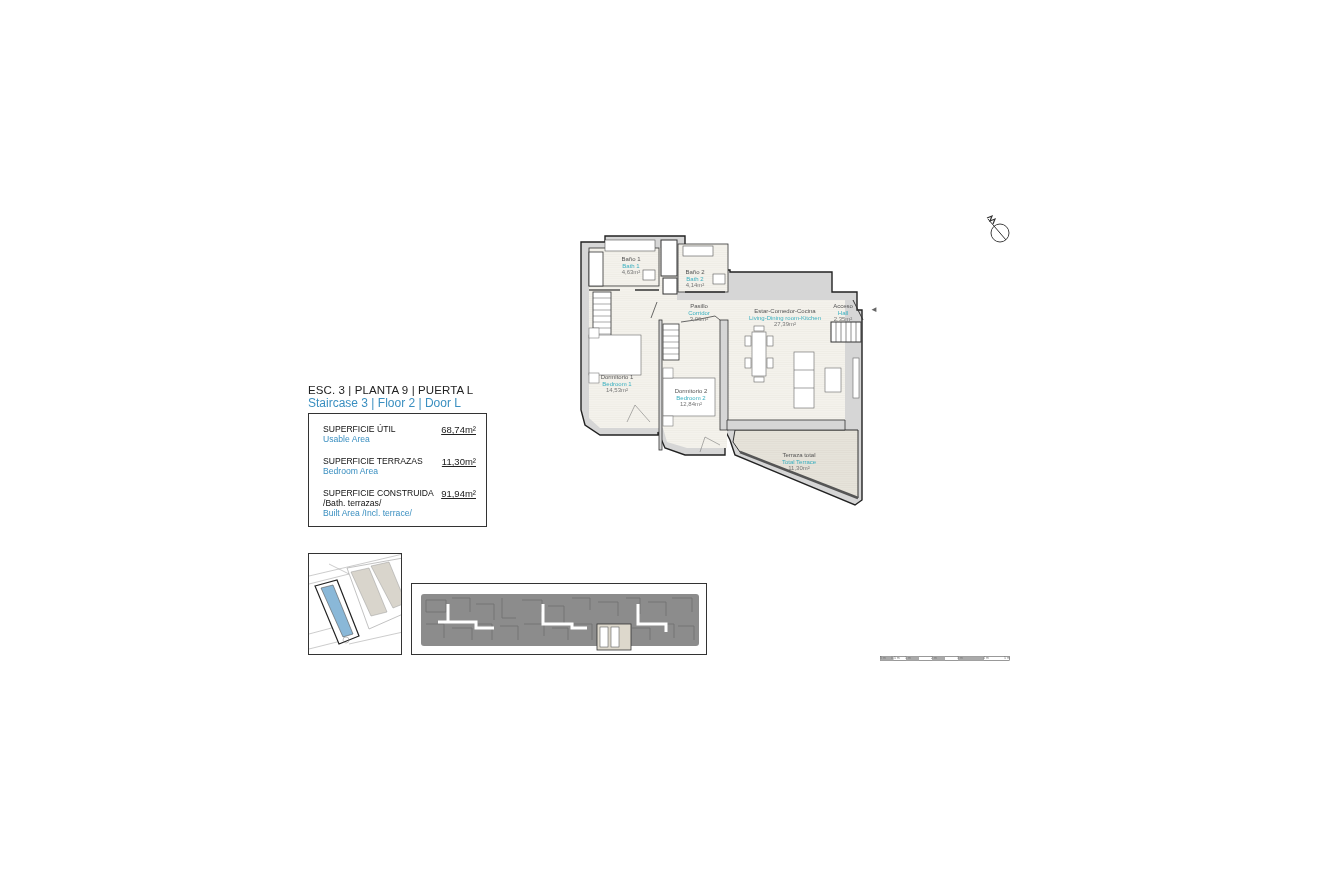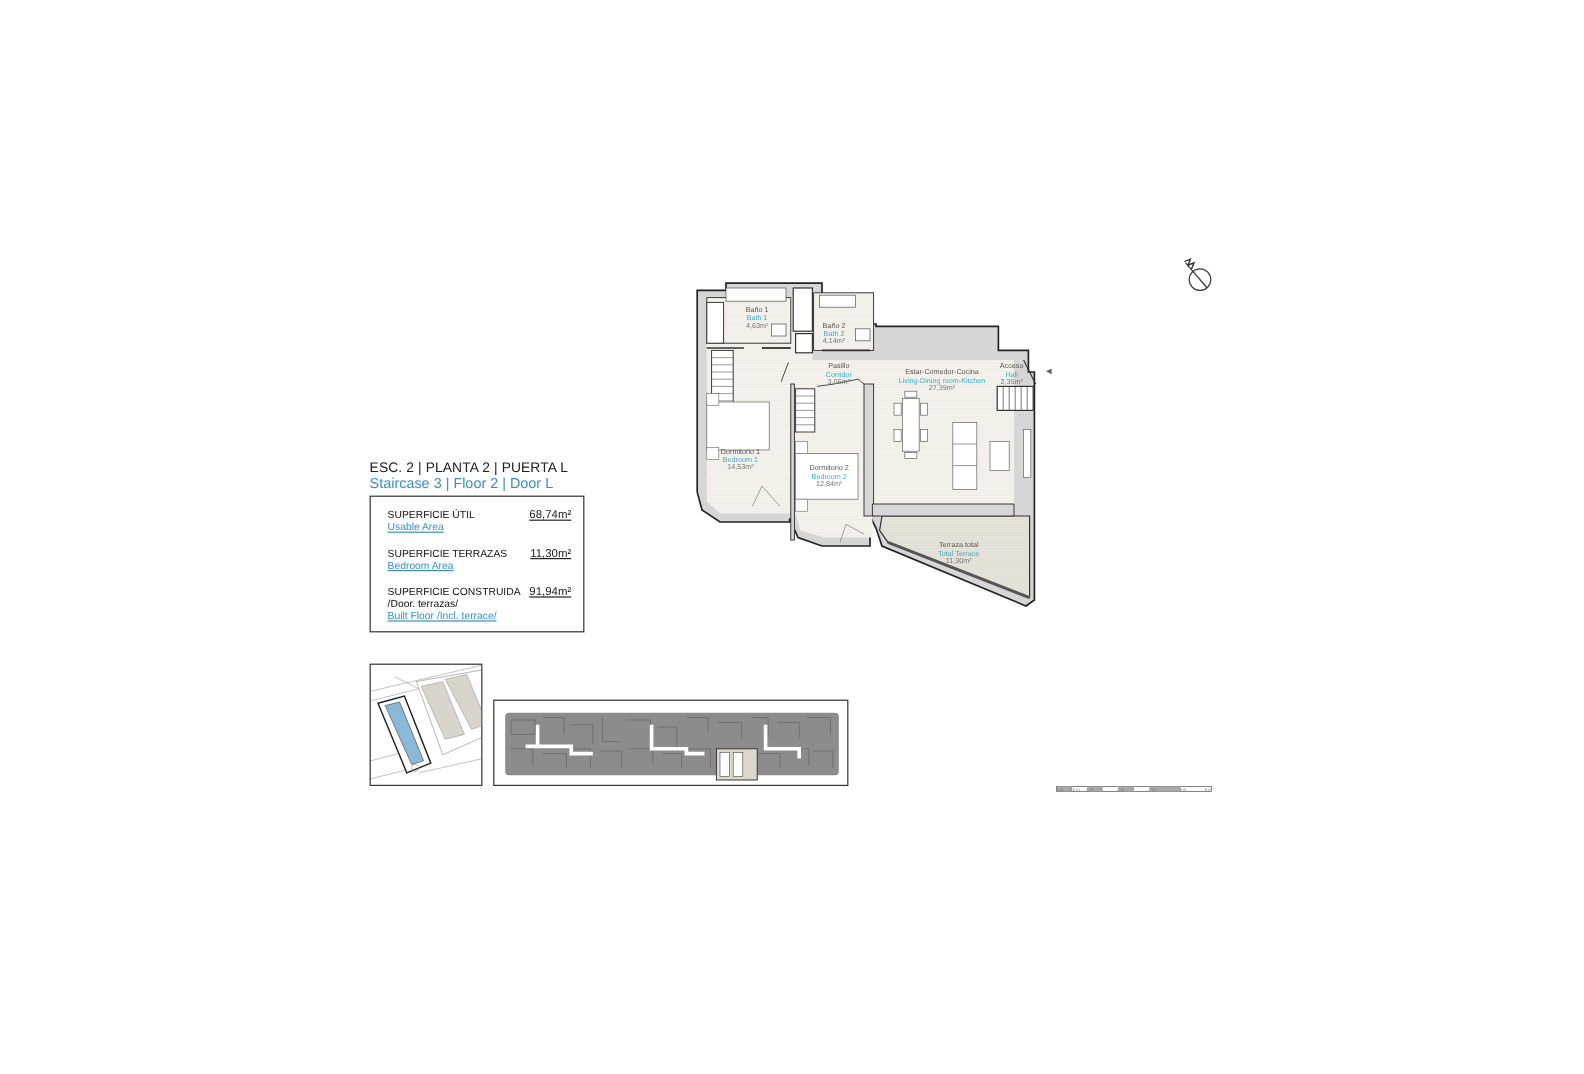--- a/index.html
+++ b/index.html
@@ -5,21 +5,21 @@
     html, body { margin: 0; padding: 0; background: #ffffff; }
     body { width: 1320px; height: 895px; position: relative; overflow: hidden; font-family: "Liberation Sans", sans-serif; }
     .abs { position: absolute; }
 
     .unit-title { left: 308px; top: 384px; font-size: 11.5px; color: #222; letter-spacing: 0.1px; }
     .unit-sub { left: 308px; top: 396px; font-size: 12px; color: #3a8fc0; }
 
     .area-box { left: 308px; top: 413px; width: 179px; height: 114px; border: 1.3px solid #333; box-sizing: border-box; }
     .area-row { position: absolute; left: 14px; right: 10px; }
     .area-label { font-size: 8.6px; color: #111; font-family: "Liberation Sans", sans-serif; }
-    .area-en { font-size: 8.6px; color: #3a8fc0; text-decoration: underline; }
+    .area-en { font-size: 8.6px; color: #3a8fc0; }
     .area-val { position: absolute; right: 0; top: 0; font-size: 9.5px; color: #222; text-decoration: underline; }
 
     .plan { left: 575px; top: 230px; width: 310px; height: 285px; }
 
     .room-text { position: absolute; text-align: center; font-size: 6px; line-height: 6.5px; }
     .room-es { color: #555; }
     .room-en { color: #3bb0c0; }
     .room-m2 { color: #777; }
 
     .compass { left: 984px; top: 214px; width: 30px; height: 32px; }
@@ -28,38 +28,38 @@
     .keyplan-b { left: 411px; top: 583px; width: 296px; height: 72px; border: 1.3px solid #333; box-sizing: border-box; background: #fff; }
 
     .scalebar { left: 880px; top: 649px; width: 130px; height: 12px; }
     .scale-lbl { position: absolute; top: 7px; font-size: 3.5px; color: #777; }
 
     .entry-arrow { left: 870px; top: 305px; font-size: 8px; color: #666; }
   </style>
 </head>
 <body>
 
-<div class="abs unit-title">ESC. 2 | PLANTA 2 | PUERTA L</div>
+<div class="abs unit-title">ESC. 3 | PLANTA 9 | PUERTA L</div>
 <div class="abs unit-sub">Staircase 3 | Floor 2 | Door L</div>
 
 <div class="abs area-box">
   <div class="area-row" style="top:10px;">
     <div class="area-label">SUPERFICIE ÚTIL</div>
     <div class="area-en">Usable Area</div>
     <div class="area-val">68,74m²</div>
   </div>
   <div class="area-row" style="top:42px;">
     <div class="area-label">SUPERFICIE TERRAZAS</div>
     <div class="area-en">Bedroom Area</div>
     <div class="area-val">11,30m²</div>
   </div>
   <div class="area-row" style="top:74px;">
     <div class="area-label">SUPERFICIE CONSTRUIDA</div>
-    <div class="area-label">/Door. terrazas/</div>
-    <div class="area-en">Built Floor /Incl. terrace/</div>
+    <div class="area-label">/Bath. terrazas/</div>
+    <div class="area-en">Built Area /Incl. terrace/</div>
     <div class="area-val">91,94m²</div>
   </div>
 </div>
 
 <div class="abs plan">
   <svg width="310" height="285" viewBox="0 0 310 285">
     <defs>
       <pattern id="stripes" width="4" height="2.2" patternUnits="userSpaceOnUse">
         <rect width="4" height="2.2" fill="#f4f2ec"></rect>
         <line x1="0" y1="0" x2="4" y2="0" stroke="#e3e0d8" stroke-width="0.6"></line>

